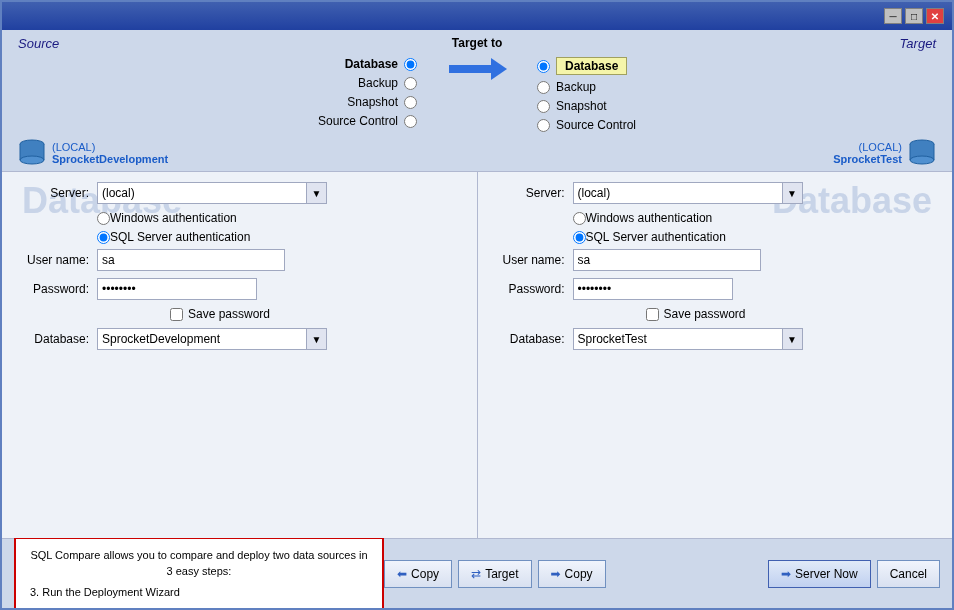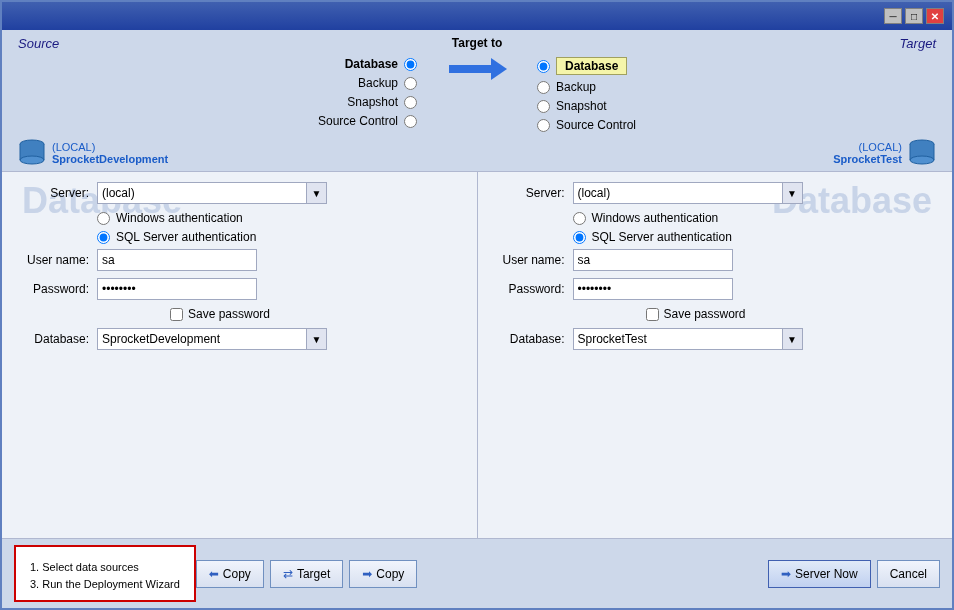--- a/index.html
+++ b/index.html
@@ -198,21 +198,20 @@
       width: 20px;
       display: flex;
       align-items: center;
       justify-content: center;
       cursor: pointer;
       font-size: 10px;
     }
     .radio-row {
       display: flex;
       align-items: center;
-      gap: 6px;
       margin-bottom: 5px;
       position: relative;
       z-index: 1;
       padding-left: 75px;
     }
     .radio-row label {
       font-size: 12px;
     }
     .checkbox-row {
       display: flex;
@@ -270,21 +269,21 @@
       border: 1px solid #4060b0;
       color: #000;
     }
     .btn-cancel {
       background: linear-gradient(to bottom, #f0f4fc, #d8e0f0);
     }
     .server-input {
       width: 210px;
     }
     .user-input {
-      width: 160px;
+      width: 188px;
     }
     .pass-input {
       width: 160px;
     }
     .db-input {
       width: 210px;
     }
   </style>
 </head>
 <body>
@@ -481,22 +480,22 @@
             <input type="text" class="form-input db-input" value="SprocketTest" style="">
             <div class="dropdown-btn">▼</div>
           </div>
         </div>
       </div>
     </div>
 
     <div class="bottom-bar">
 
       <div class="info-box">
+        <div>SQL Compare allows you to compare and deploy two data sources in 3 easy steps:</div>
         <div style="margin-top:4px; text-align:left;">
-          <div>1. Select data sources</div>
           <div>3. Run the Deployment Wizard</div>
         </div>
       </div>
 
       <div class="action-buttons">
         <button class="btn">
           <span style="color:#3060c0;">⬅</span>
           <span>Copy</span>
         </button>
         <button class="btn">

